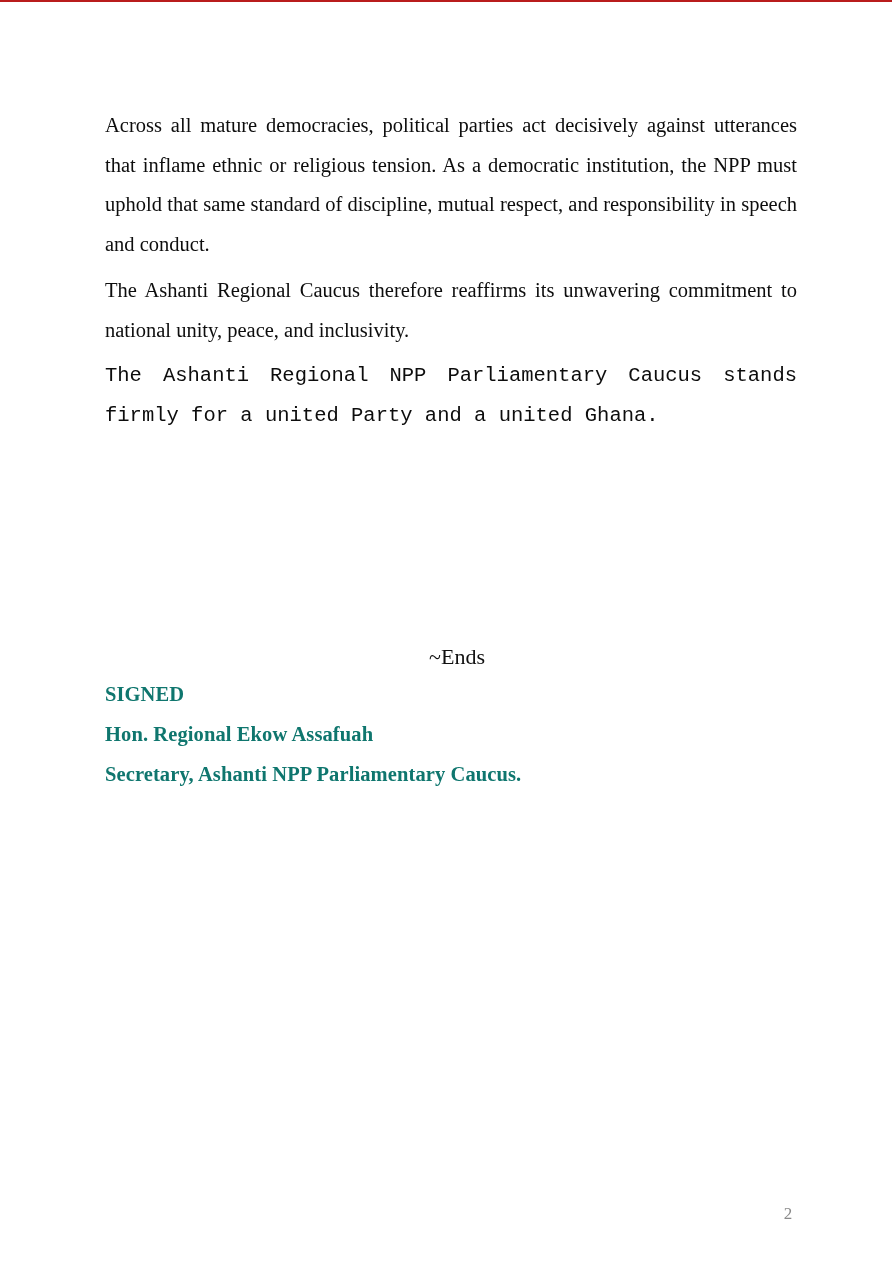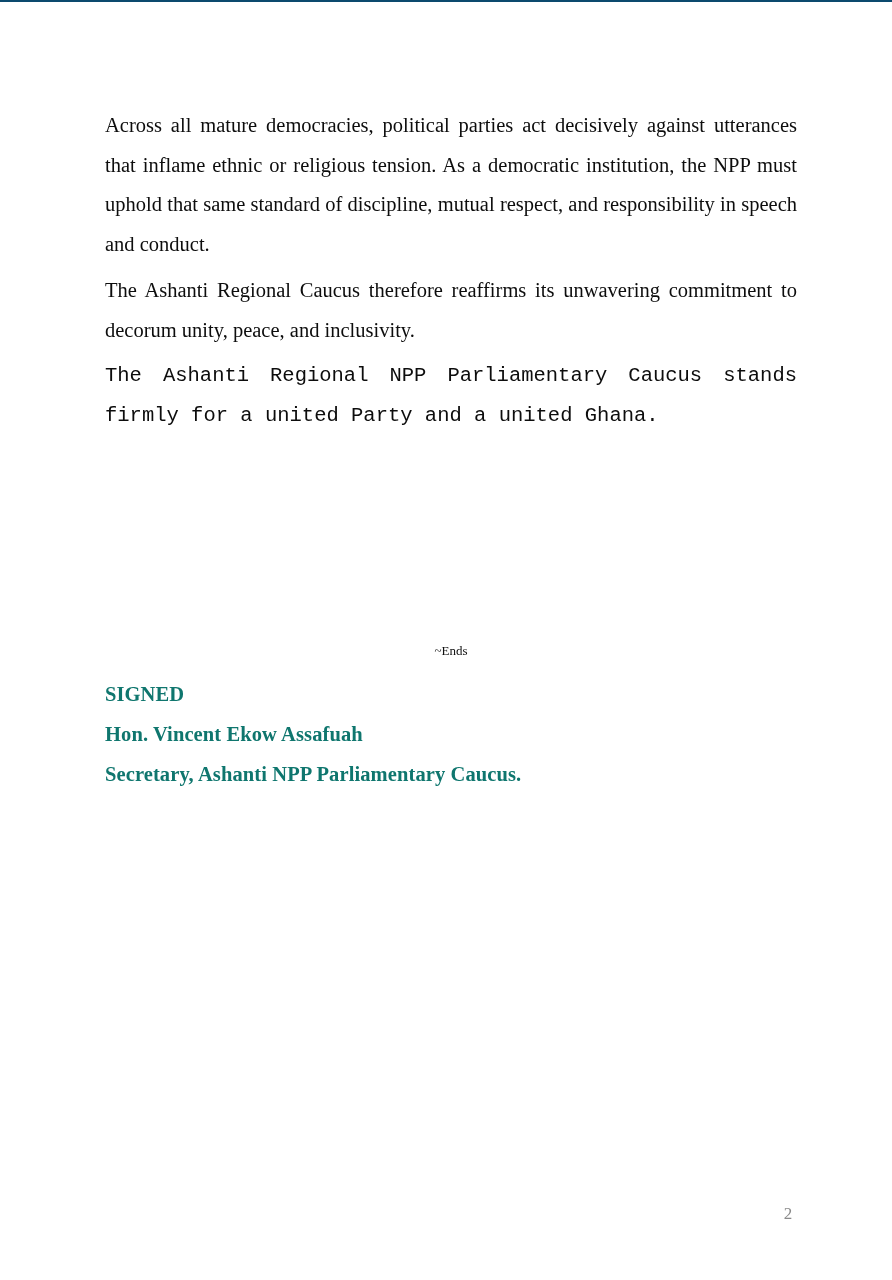--- a/index.html
+++ b/index.html
@@ -6,21 +6,21 @@
     margin: 0;
     padding: 0;
     background: #ffffff;
   }
   .page {
     position: relative;
     width: 892px;
     height: 1280px;
     background: #ffffff;
     overflow: hidden;
-    border-top: 2px solid #0c4a6e;
+    border-top: 2px solid #b91c1c;
     box-sizing: border-box;
   }
   .content {
     position: absolute;
     left: 105px;
     top: 104px;
     width: 692px;
   }
   p.body-par {
     margin: 0 0 6px 0;
@@ -31,29 +31,29 @@
     text-align: justify;
     text-justify: inter-word;
     -webkit-hyphens: none;
     hyphens: none;
   }
   p.body-par:last-of-type {
     margin-bottom: 0;
     font-family: Liberation Mono, monospace;
   }
   .ends-line {
-    margin: 0;
+    margin: 6px;
     padding: 0;
     position: absolute;
     left: 0;
     top: 531px;
     width: 692px;
     text-align: center;
     font-family: "Liberation Serif", "DejaVu Serif", serif;
-    font-size: 13px;
+    font-size: 22px;
     line-height: 28px;
     color: #101010;
   }
   .signature-block {
     position: absolute;
     left: 0;
     top: 568px;
     width: 692px;
   }
   .signature-block .sig-line {
@@ -84,30 +84,30 @@
 </style>
 </head>
 <body>
 
 <div class="page">
 
   <div class="content">
 
     <p class="body-par">Across all mature democracies, political parties act decisively against utterances that inflame ethnic or religious tension. As a democratic institution, the NPP must uphold that same standard of discipline, mutual respect, and responsibility in speech and conduct.</p>
 
-    <p class="body-par">The Ashanti Regional Caucus therefore reaffirms its unwavering commitment to decorum unity, peace, and inclusivity.</p>
+    <p class="body-par">The Ashanti Regional Caucus therefore reaffirms its unwavering commitment to national unity, peace, and inclusivity.</p>
 
 
     <p class="body-par">The Ashanti Regional NPP Parliamentary Caucus stands firmly for a united Party and a united Ghana.</p>
 
     <div class="ends-line">~Ends</div>
 
     <div class="signature-block">
       <div class="sig-line">SIGNED</div>
-      <div class="sig-line">Hon. Vincent Ekow Assafuah</div>
+      <div class="sig-line">Hon. Regional Ekow Assafuah</div>
       <div class="sig-line">Secretary, Ashanti NPP Parliamentary Caucus.</div>
     </div>
 
   </div>
 
   <div class="page-number">
     <span class="pn-inner">2</span>
   </div>
 
 </div>

